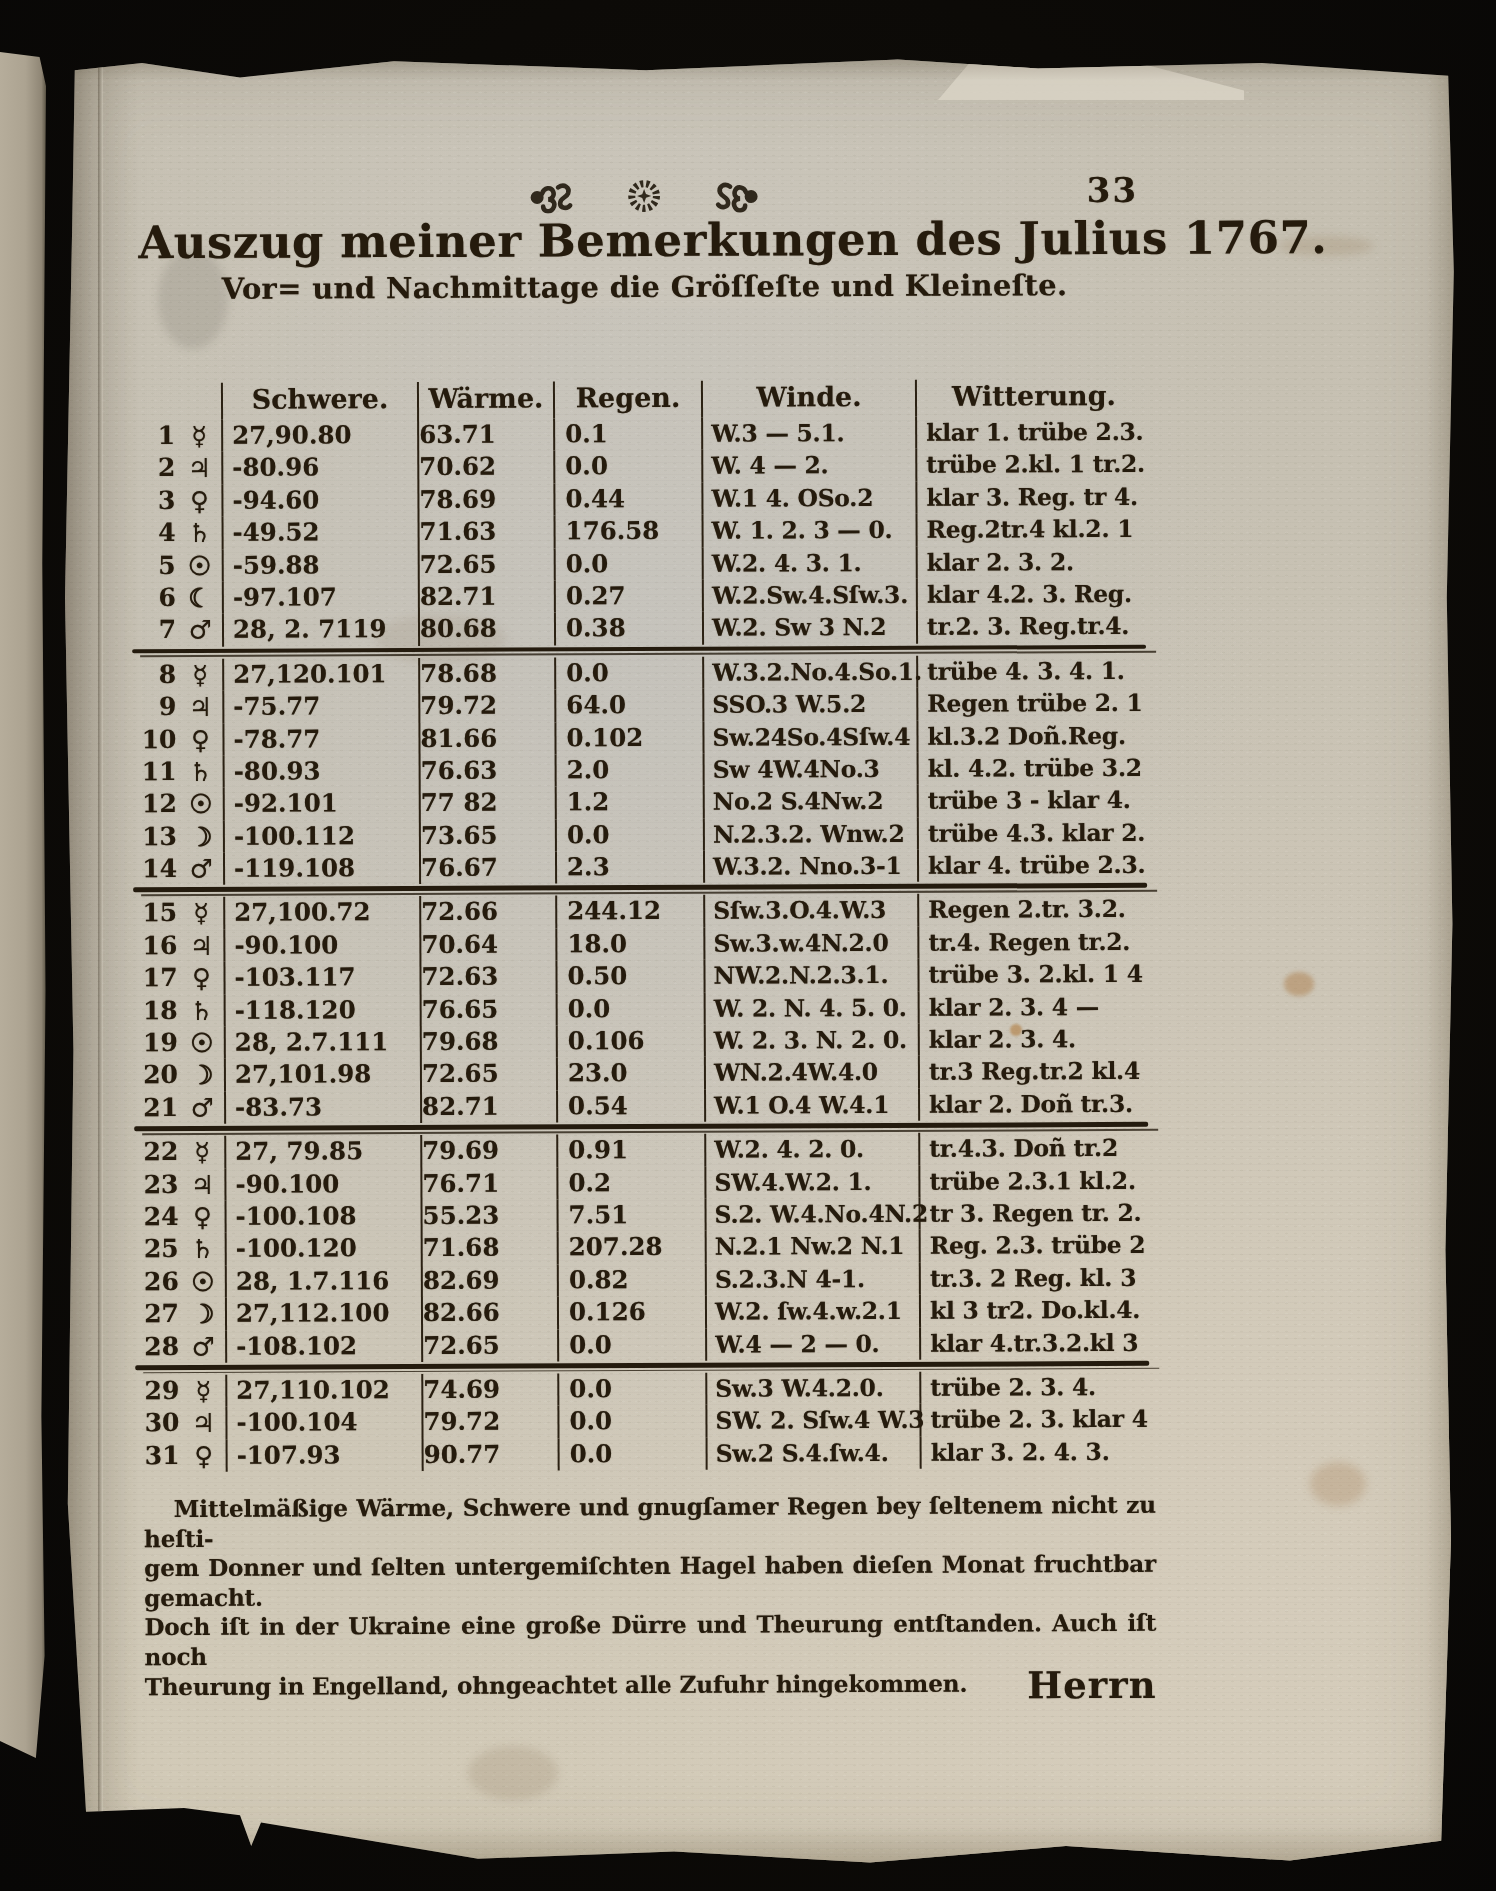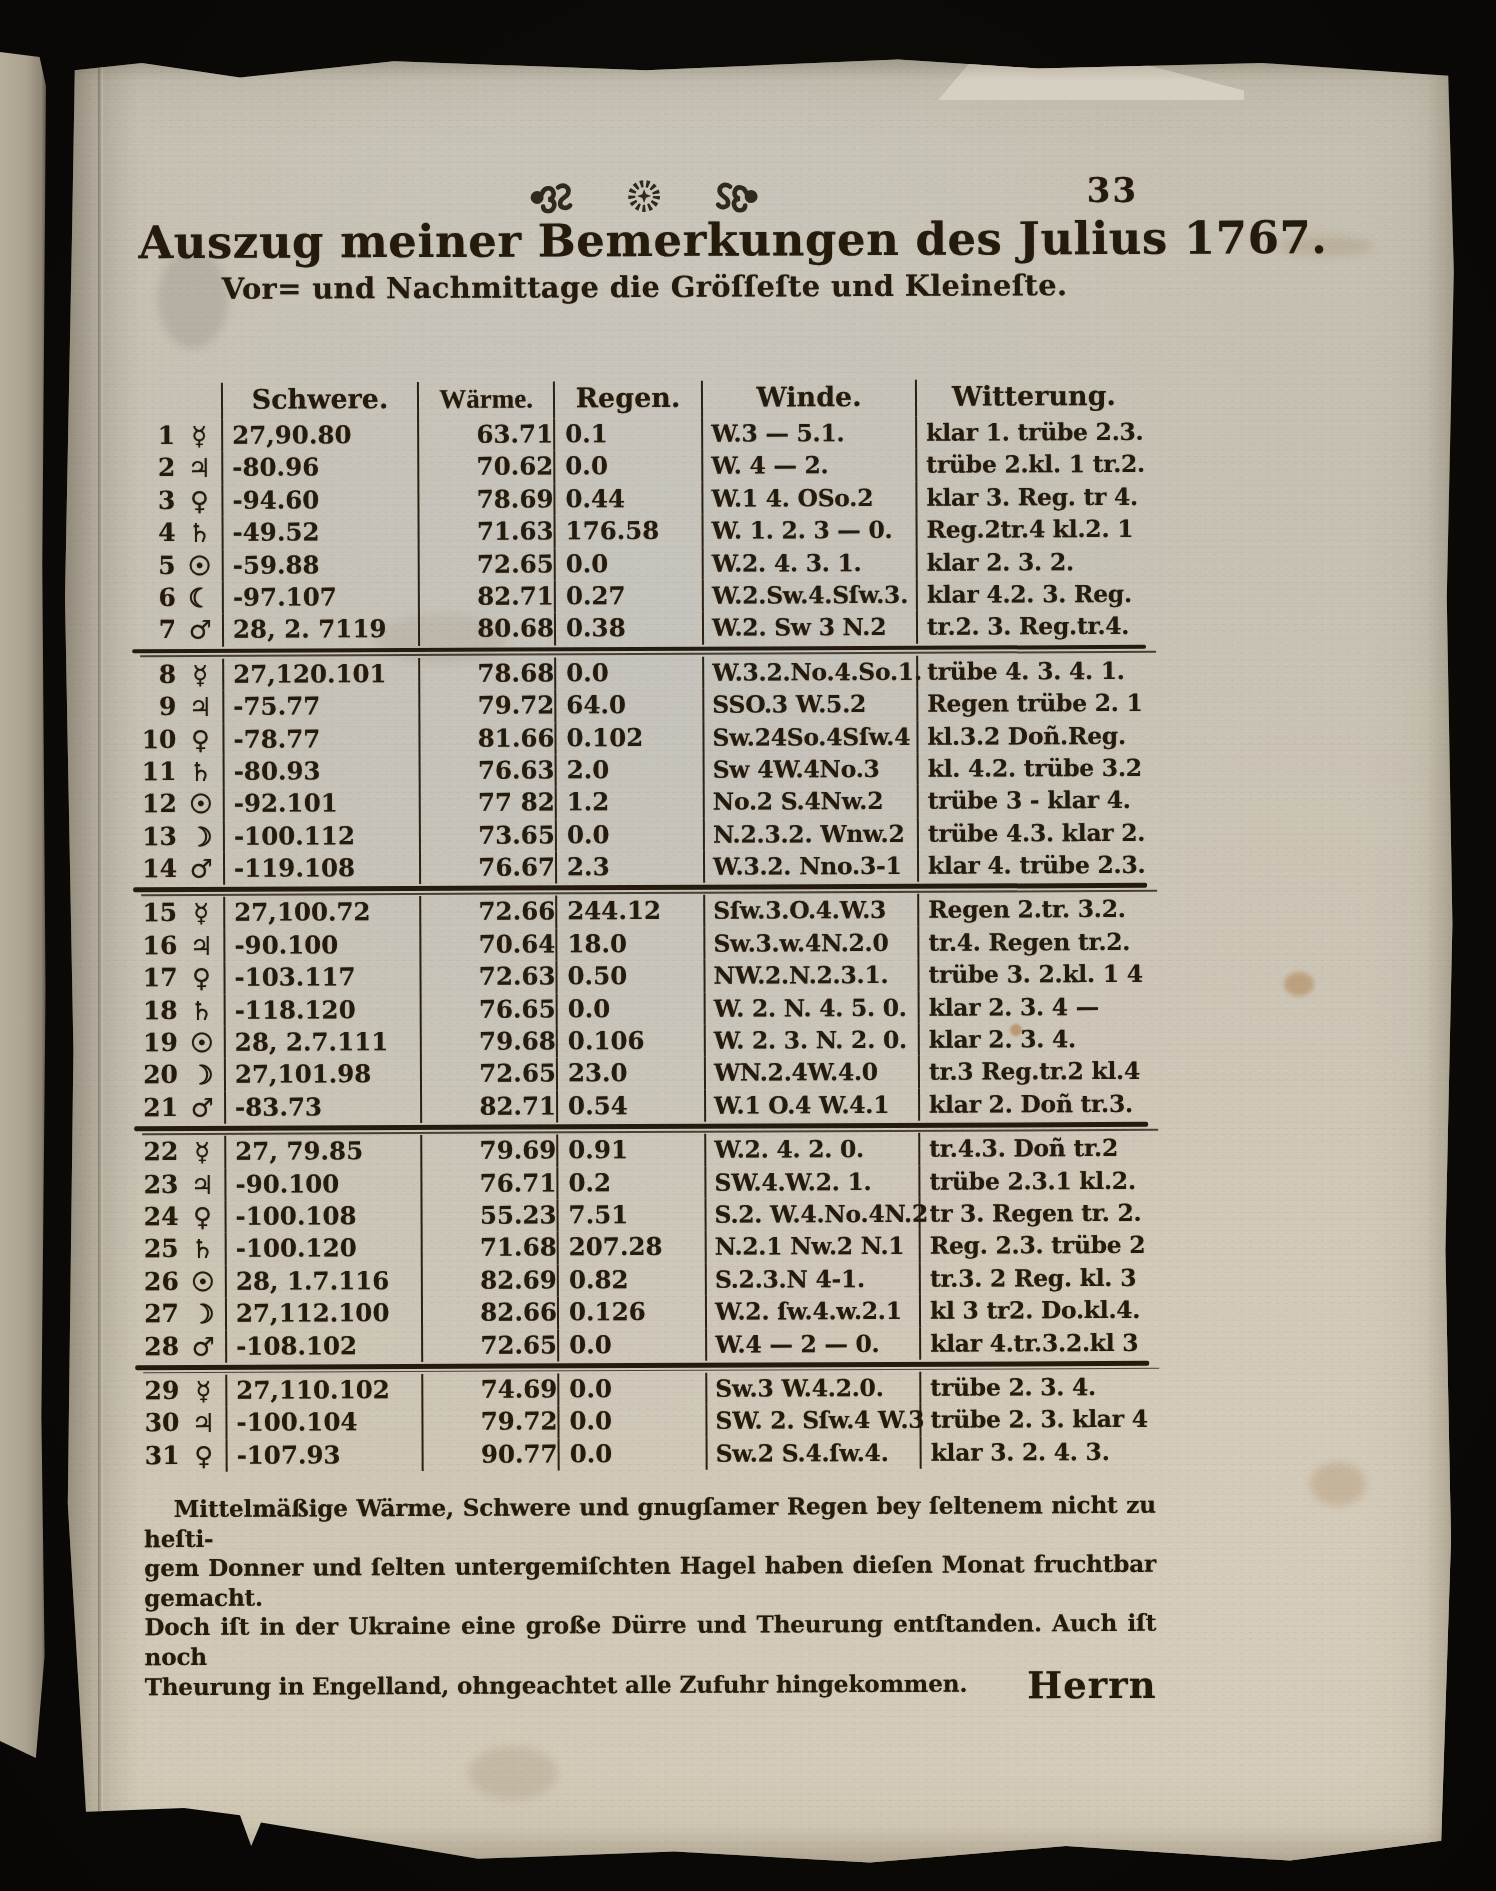--- a/index.html
+++ b/index.html
@@ -62,31 +62,31 @@
   .orn{display:block;opacity:0.92;}
   .page-num{position:absolute;right:12px;top:2px;font-size:34px;font-weight:bold;letter-spacing:2px;}
   .title{position:absolute;left:0;top:44px;width:100%;text-align:center;font-size:45px;font-weight:bold;letter-spacing:0.5px;white-space:nowrap;}
   .subtitle{position:absolute;left:0;top:100px;width:100%;text-align:center;font-size:29px;font-weight:bold;letter-spacing:0.3px;white-space:nowrap;}
 
   .wtable{position:absolute;left:0;top:211px;width:100%;}
   .thead{display:flex;height:37px;line-height:34px;font-weight:bold;font-size:27px;}
   .thead span{display:block;text-align:center;box-sizing:border-box;}
   .h-left{width:84px;border-right:2.6px solid #2b2113;}
   .h-schw{width:196px;border-right:2.6px solid #2b2113;}
-  .h-warm{width:136px;border-right:2.6px solid #2b2113;font-family:Liberation Serif, serif;}
+  .h-warm{width:136px;border-right:2.6px solid #2b2113;}
   .h-reg{width:148px;border-right:2.6px solid #2b2113;}
   .h-wind{width:214px;border-right:2.6px solid #2b2113;}
   .h-witt{flex:1;}
 
   .row{display:flex;height:32.4px;line-height:32.4px;font-weight:bold;font-size:24.5px;white-space:nowrap;}
   .row span{display:block;box-sizing:border-box;}
   .c-day{width:38px;text-align:right;padding-right:2px;font-size:25px;}
   .c-sym{width:46px;text-align:center;border-right:2.6px solid #2b2113;font-size:26px;}
   .c-schw{width:196px;display:flex;justify-content:space-between;padding:0 10px 0 9px;border-right:2.6px solid #2b2113;}
-  .c-warm{width:136px;text-align:right;border-right:2.6px solid #2b2113;}
+  .c-warm{width:136px;text-align:left;border-right:2.6px solid #2b2113;}
   .c-reg{width:148px;display:flex;justify-content:space-between;padding:0 14px 0 10px;border-right:2.6px solid #2b2113;}
   .c-wind{width:214px;padding-left:8px;border-right:2.6px solid #2b2113;font-size:23.5px;letter-spacing:-0.3px;}
   .c-witt{flex:1;padding-left:9px;font-size:23.5px;letter-spacing:-0.3px;}
   .tok{font-style:normal;}
 
   .group-sep{position:relative;height:12px;margin:0 -4px 0 -8px;}
   .group-sep::before{content:"";position:absolute;left:0;right:10px;top:2px;height:4.6px;background:#241b0e;border-radius:2px;}
   .group-sep::after{content:"";position:absolute;left:8px;right:0;top:8.6px;height:1.8px;background:rgba(36,27,14,0.78);}
 
   .footer{position:absolute;left:0;top:1322px;width:100%;font-size:23.2px;line-height:29.6px;font-weight:bold;letter-spacing:-0.2px;}

